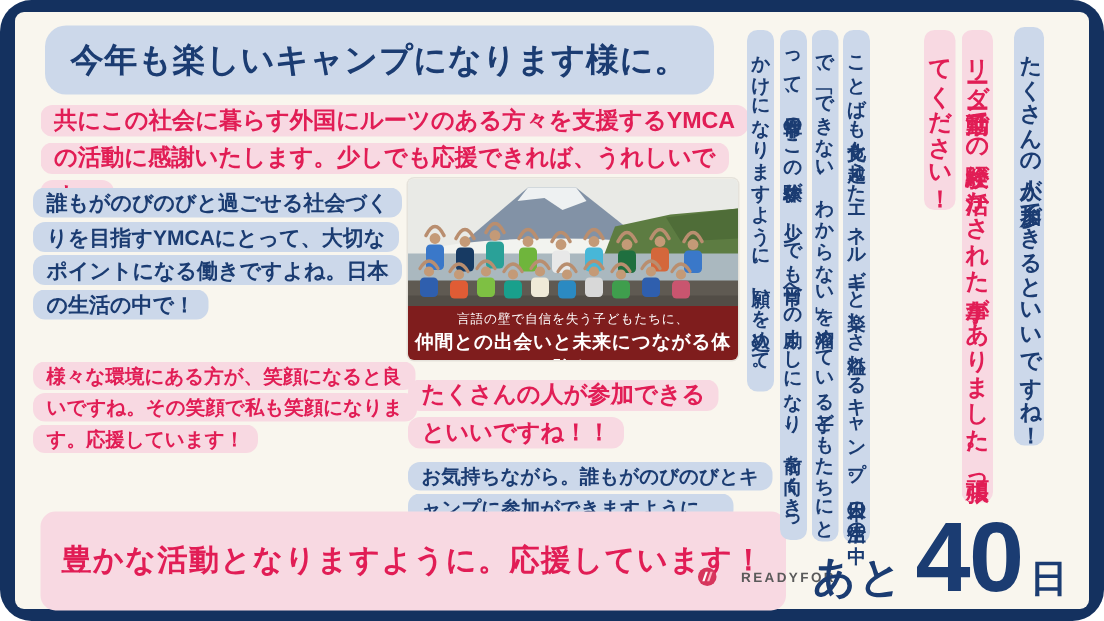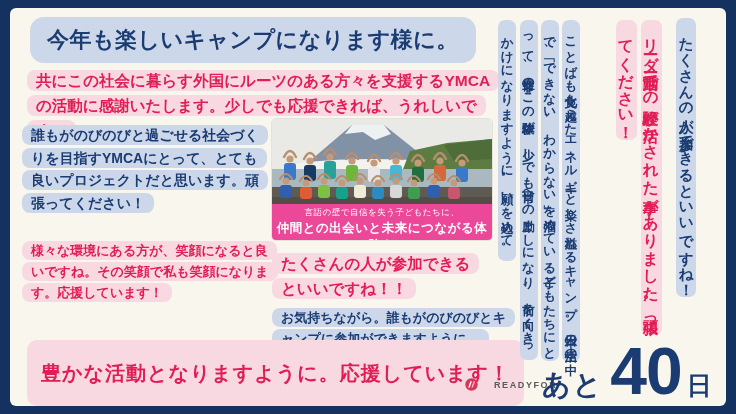--- a/index.html
+++ b/index.html
@@ -1,19 +1,20 @@
 <!DOCTYPE html>
 <html><head>
 <meta charset="utf-8">
 <style>
   html,body{margin:0;padding:0;}
   .stage{
     position:relative;width:736px;height:414px;overflow:hidden;
     background:#14315f;
     font-family:"Liberation Sans",sans-serif;
+    border-radius:21px;
   }
   .canvas{
     position:absolute;left:10px;top:8px;width:716px;height:398px;
     background:#f9f6ee;border-radius:6px;
   }
   .abs{position:absolute;}
   
   .hl{
     border-radius:8px;padding:2px 9px;
     -webkit-box-decoration-break:clone;box-decoration-break:clone;
@@ -30,21 +31,21 @@
   
   .vblock{
     writing-mode:vertical-rl;text-orientation:mixed;
     font-weight:bold;
   }
   .vblock .hl{padding:8px 2px;border-radius:7px;}
   
   .photo{width:220px;height:121px;border-radius:4px;overflow:hidden;box-shadow:0 0 0 1px rgba(0,0,0,0.08);}
   .photo svg{display:block;}
   .photo-caption{
-    background:#ec4899;color:#ffffff;text-align:center;
+    background:#7f1d1d;color:#ffffff;text-align:center;
     height:36px;box-sizing:border-box;padding-top:3px;
   }
   .photo-caption .cap1{font-size:8.5px;letter-spacing:0.5px;}
   .photo-caption .cap2{font-size:12.5px;font-weight:bold;letter-spacing:0.5px;margin-top:1px;}
   
   .banner{white-space:nowrap;font-size:20px;}
   .banner .hl{padding:22px 14px;border-radius:10px;letter-spacing:1px;}
   
   .countdown{display:flex;align-items:baseline;color:#1b3c72;font-weight:800;}
   .cd-prefix{font-size:28px;letter-spacing:2px;margin-right:7px;}
@@ -62,21 +63,21 @@
 
     <div class="abs" style="left:20px;top:9px;">
       <span class="title-bubble">今年も楽しいキャンプになります様に。</span>
     </div>
 
     <div class="abs msgblock" style="left:17px;top:60px;width:472px;font-size:15.5px;">
       <span class="hl pink">共にこの社会に暮らす外国にルーツのある方々を支援するYMCAの活動に感謝いたします。少しでも応援できれば、うれしいです。</span>
     </div>
 
     <div class="abs msgblock" style="left:12px;top:116px;width:246px;font-size:14px;">
-      <span class="hl blue">誰もがのびのびと過ごせる社会づくりを目指すYMCAにとって、とても良いプロジェクトだと思います。頑張ってください！</span>
+      <span class="hl blue">誰もがのびのびと過ごせる社会づくりを目指すYMCAにとって、大切なポイントになる働きですよね。日本の生活の中で！</span>
     </div>
 
     <div class="abs msgblock" style="left:12px;top:232px;width:248px;font-size:13px;">
       <span class="hl pink">様々な環境にある方が、笑顔になると良いですね。その笑顔で私も笑顔になります。応援しています！</span>
     </div>
 
 
     <div class="abs photo" style="left:262px;top:111px;">
       <svg width="220" height="85" viewBox="0 0 220 85" preserveAspectRatio="none">
         <rect x="0" y="0" width="220" height="85" fill="#e9eae6"></rect>

